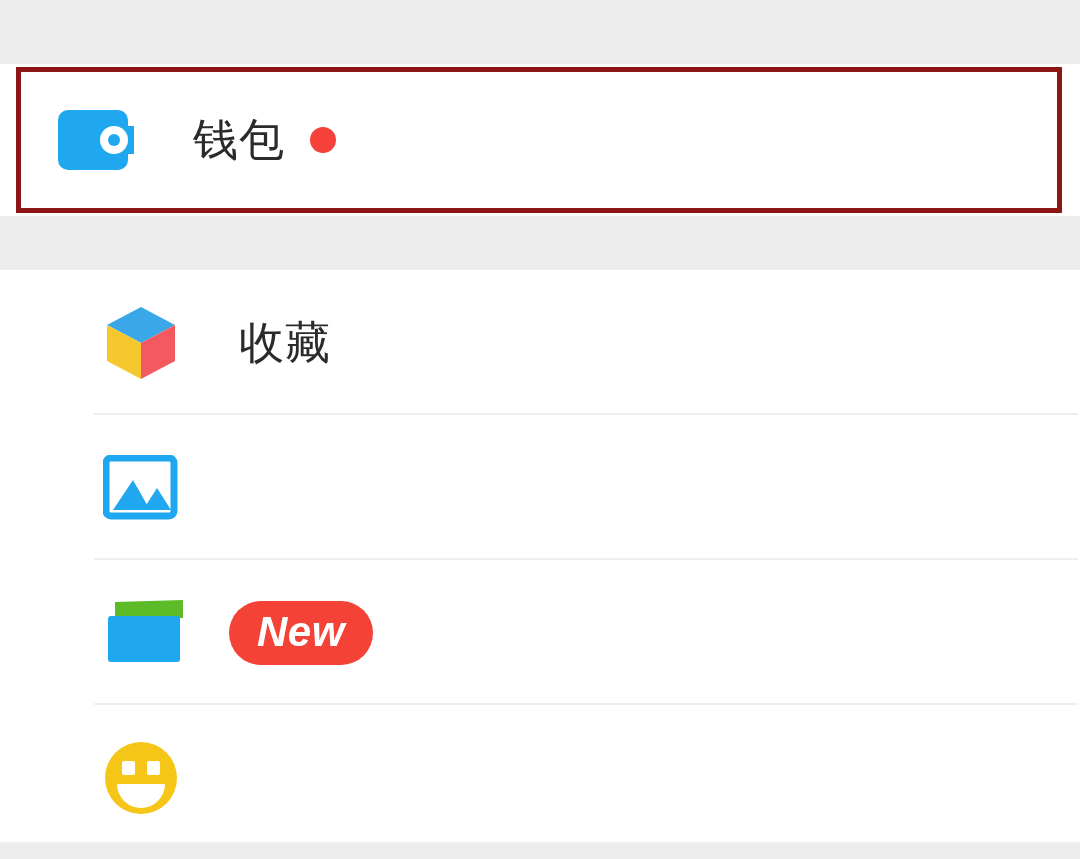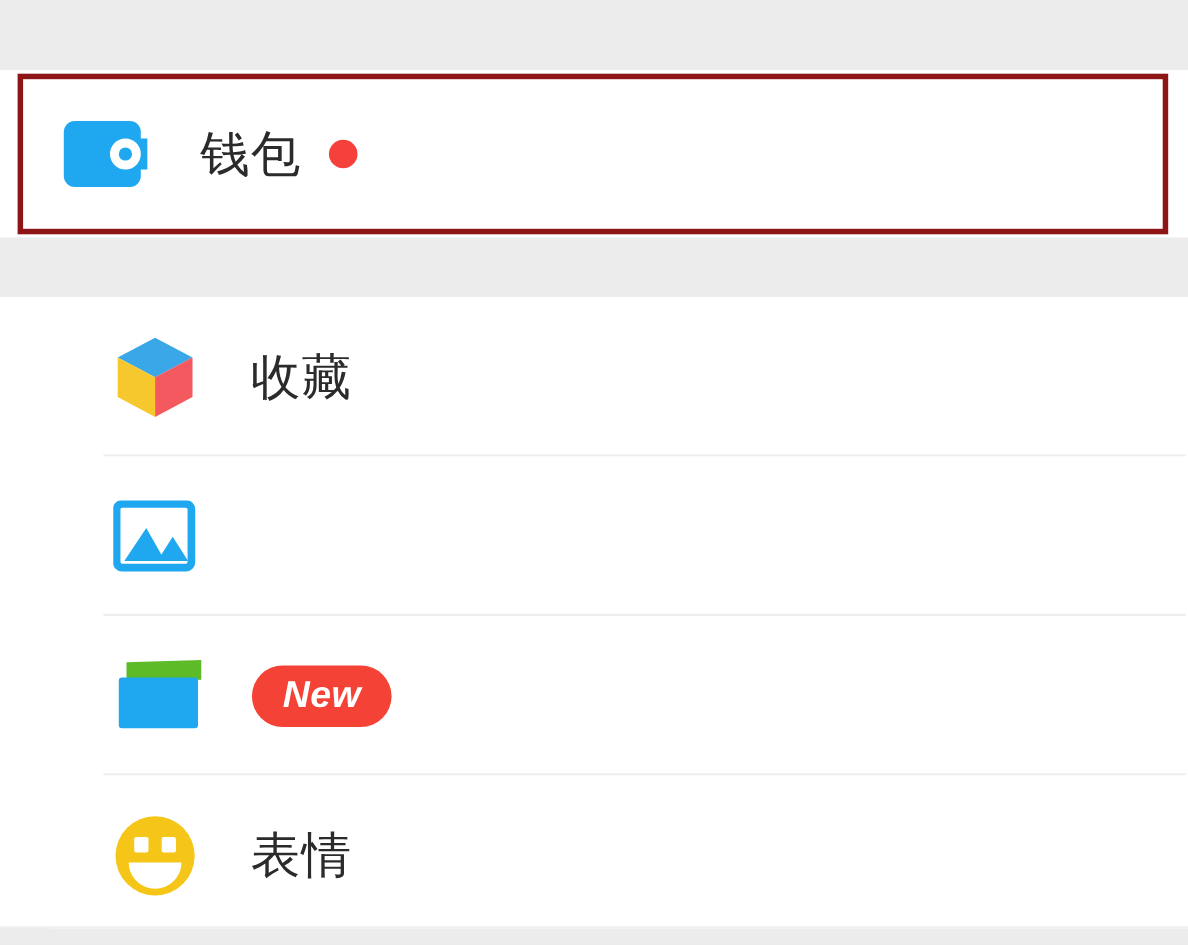--- a/index.html
+++ b/index.html
@@ -108,41 +108,41 @@
     display: flex;
     align-items: center;
     justify-content: flex-start;
     flex: 0 0 auto;
   }
 
   .label {
     font-size: 45px;
     color: #2b2b2b;
     letter-spacing: 1px;
-    margin-left: 29px;
+    margin-left: 40px;
     white-space: nowrap;
     font-family: "DejaVu Sans", "Liberation Sans", sans-serif;
   }
 
   
   .dot-badge {
     width: 26px;
     height: 26px;
     border-radius: 50%;
     background: #f6403c;
     margin-left: 25px;
     flex: 0 0 auto;
   }
 
   
   .new-badge {
     margin-left: 30px;
     background: #f44336;
     color: #ffffff;
-    font-size: 34px;
+    font-size: 42px;
     font-weight: bold;
     font-style: italic;
     padding: 10px 28px 12px 28px;
     border-radius: 40px;
     line-height: 1;
     letter-spacing: 0.5px;
     flex: 0 0 auto;
     font-family: "Liberation Sans", sans-serif;
   }
 
@@ -211,21 +211,20 @@
 
     <div class="row">
       <div class="icon-wrap">
         <svg width="76" height="76" viewBox="0 0 76 76" aria-hidden="true">
           <circle cx="38" cy="38" r="36" fill="#f5c518"></circle>
           <rect x="19" y="21" width="13" height="14" rx="2" ry="2" fill="#ffffff"></rect>
           <rect x="44" y="21" width="13" height="14" rx="2" ry="2" fill="#ffffff"></rect>
           <path d="M14 44 h48 a24 24 0 0 1 -48 0 z" fill="#ffffff"></path>
         </svg>
       </div>
-      <div class="label">表情</div>
     </div>
 
   </div>
 
   <div class="bottom-rule"></div>
   <div class="gray-gap-bottom"></div>
 
 </div>
 
 </body></html>

